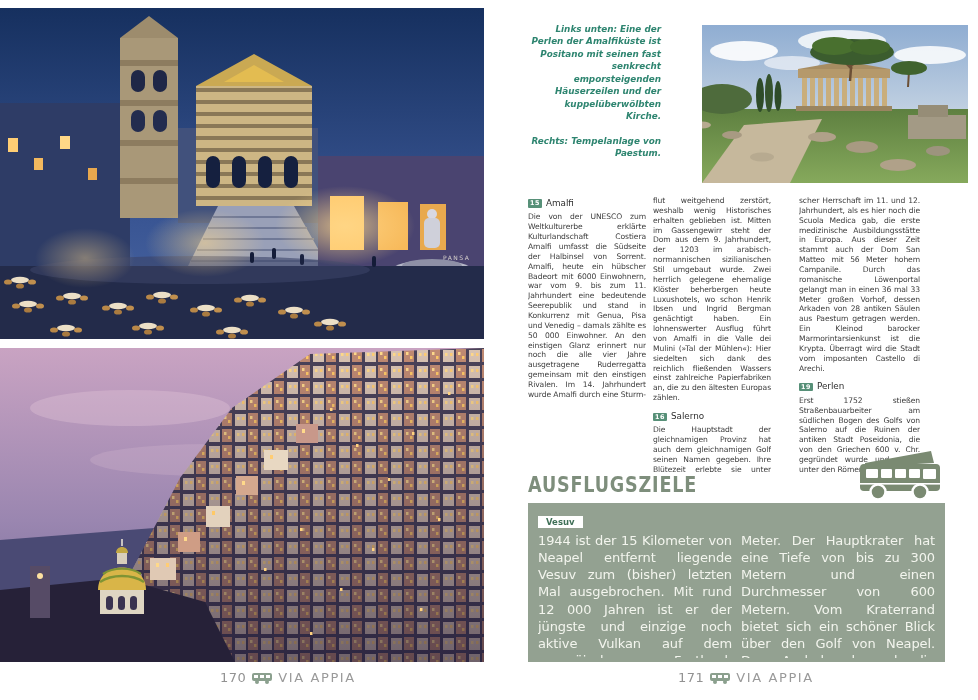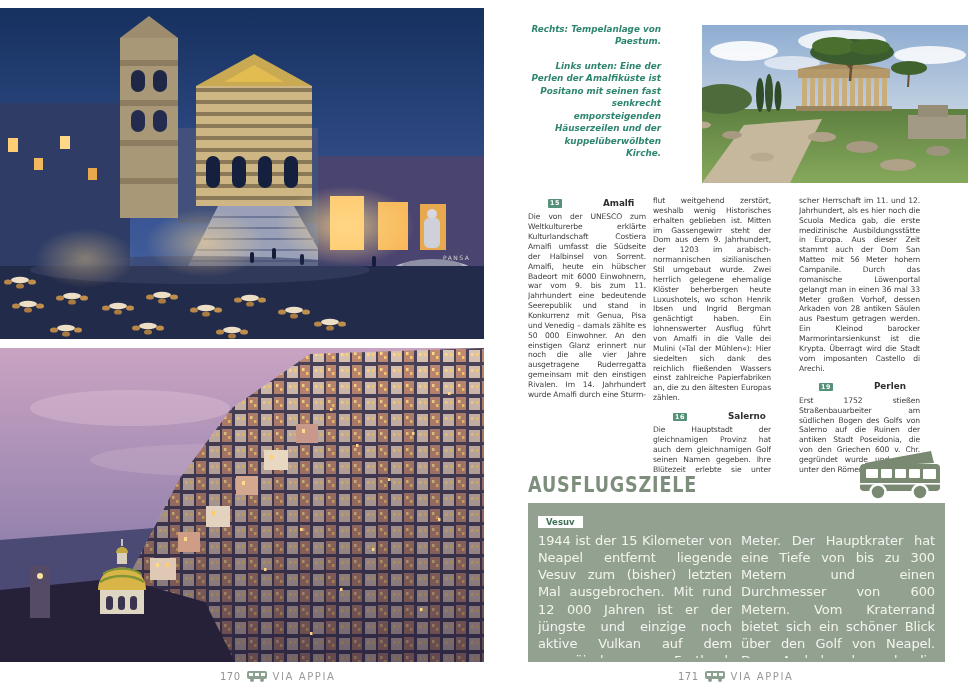--- a/index.html
+++ b/index.html
@@ -9,35 +9,35 @@
   .photo svg{display:block;}
   .captions{position:absolute;left:528px;top:23px;width:133px;text-align:right;
             color:#2e8570;font-style:italic;font-weight:600;font-size:8.8px;line-height:1.42;}
   .captions p{margin:0 0 12px;}
   .col{position:absolute;top:196px;width:118px;height:290px;overflow:hidden;
        font-size:7.6px;line-height:1.3;letter-spacing:-0.1px;color:#3c3c3c;text-align:justify;}
   .col p{margin:0 0 8px;}
   .col1{left:528px;} .col2{left:653px;} .col3{left:799px;width:121px;}
   .sec-head{display:flex;align-items:center;gap:4px;margin:2px 0 3px;}
   .num-badge{background:#579078;color:#fff;font-size:6.4px;font-weight:bold;
-             line-height:8.5px;padding:0 2px;border-radius:1px;letter-spacing:.5px;margin-left:20px;}
-  .sec-title{font-weight:bold;font-size:8.8px;color:#2f2f2f;letter-spacing:0;margin-left:37px;}
+             line-height:8.5px;padding:0 2px;border-radius:1px;letter-spacing:.5px;}
+  .sec-title{font-weight:normal;font-size:8.8px;color:#2f2f2f;letter-spacing:0;}
   .exc-head{position:absolute;left:528px;top:472px;z-index:2;background:#fff;
             color:#7e8e7c;font-weight:bold;font-size:22px;letter-spacing:1px;
             transform:scaleX(.8);transform-origin:left top;padding:0 10px 3px 0;white-space:nowrap;}
   .green-box{position:absolute;left:528px;top:503px;width:417px;height:159px;background:#93a191;}
   .green-inner{padding:7px 10px 6px;}
   .vesuv-label{display:inline-block;background:#ffffff;color:#3f7057;font-weight:bold;
                font-size:8.5px;padding:1px 8px;margin-bottom:4px;}
   .vesuv-cols{display:flex;gap:9px;}
   .vesuv-cols div{width:194px;color:#f3f5ee;font-size:13px;line-height:1.32;
                   letter-spacing:-0.1px;text-align:justify;overflow:hidden;height:126px;}
   .camper{position:absolute;left:852px;top:446px;width:96px;height:59px;z-index:3;}
   .footer{position:absolute;top:670px;display:flex;align-items:center;gap:5px;
-          font-size:10px;color:#929292;}
+          font-size:13px;color:#929292;}
   .footer .pagenum{letter-spacing:.5px;}
   .footer .brand{letter-spacing:1.6px;color:#9a9a9a;}
   .footer-left{left:220px;} .footer-right{left:678px;}
 </style>
 </head>
 <body>
 
 <div class="page">
 
   <div class="photo" style="left:0;top:8px;width:484px;height:331px;">
@@ -205,22 +205,22 @@
           <rect x="340" y="240" width="2.5" height="3"></rect>
           <rect x="420" y="260" width="2.5" height="3"></rect>
         <rect x="372" y="200" width="2.5" height="3"></rect>
           <rect x="448" y="44" width="2.5" height="3"></rect>
           <rect x="310" y="284" width="2.5" height="3"></rect>
       </g>
     </svg>
   </div>
 
   <div class="captions">
+    <p>Links unten: Eine der Perlen der Amalfiküste ist Positano mit seinen fast senkrecht emporsteigenden Häuserzeilen und der kuppelüberwölbten Kirche.</p>
     <p>Rechts: Tempelanlage von Paestum.</p>
-    <p>Links unten: Eine der Perlen der Amalfiküste ist Positano mit seinen fast senkrecht emporsteigenden Häuserzeilen und der kuppelüberwölbten Kirche.</p>
   </div>
 
   <div class="photo" style="left:702px;top:25px;width:266px;height:158px;">
     <svg width="266" height="158" viewBox="0 0 266 158">
       <defs>
         <linearGradient id="sky3" x1="0" y1="0" x2="0" y2="1">
           <stop offset="0" stop-color="#8fadd2"></stop>
             <stop offset="1" stop-color="#c3d2e2"></stop>
         </linearGradient>
         <linearGradient id="grass" x1="0" y1="0" x2="0" y2="1">

